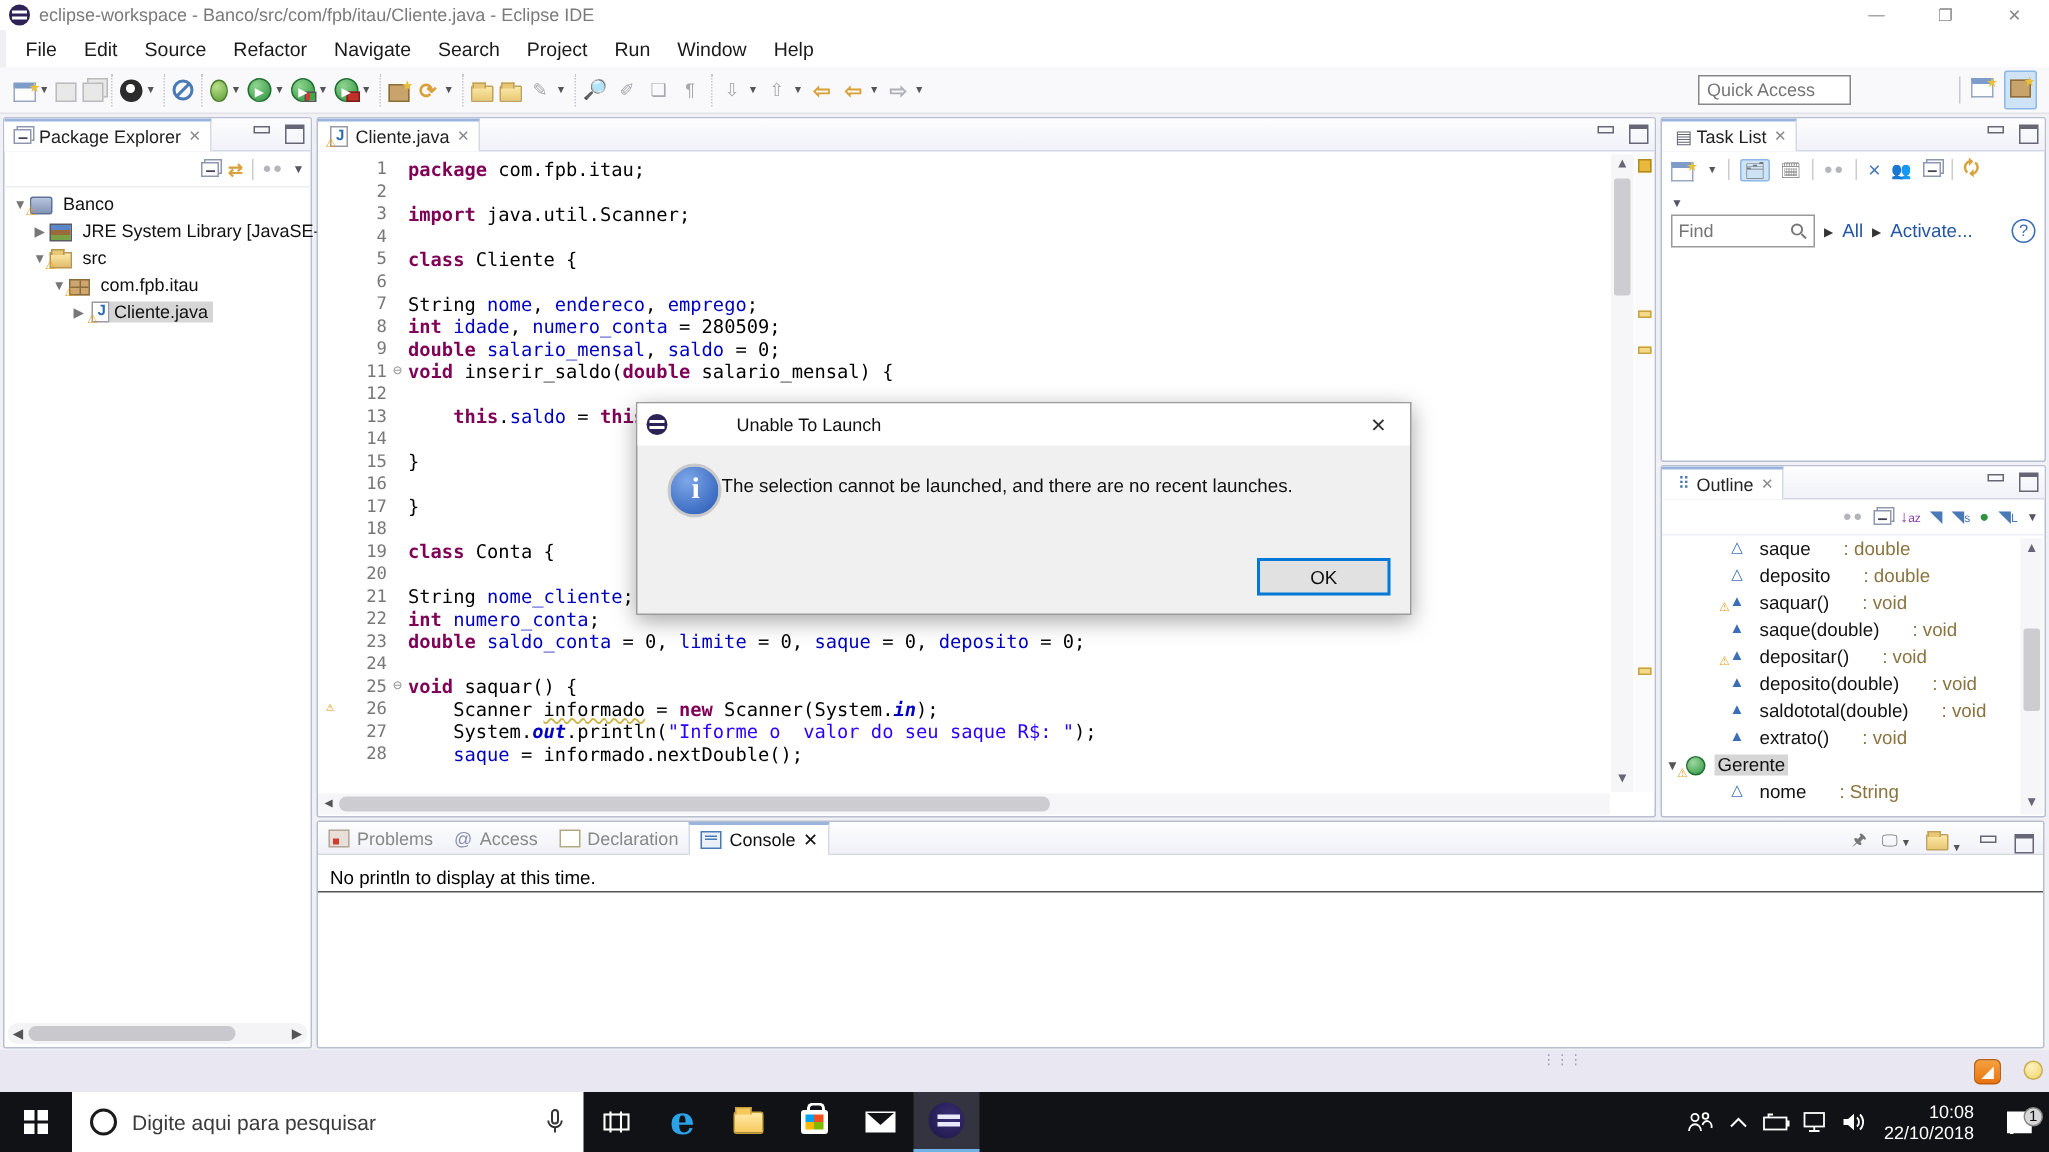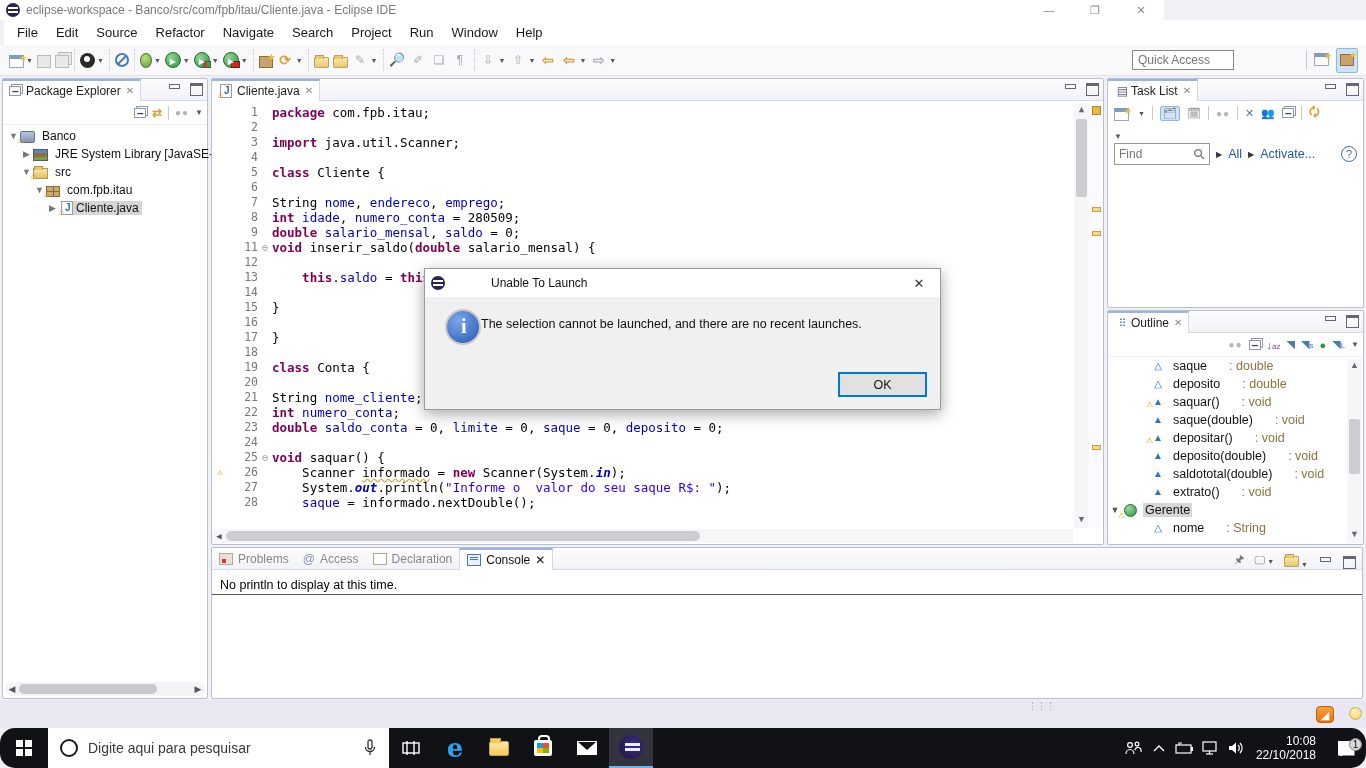--- a/index.html
+++ b/index.html
@@ -1,20 +1,20 @@
 <!DOCTYPE html>
 <html><head>
 <meta charset="utf-8">
 <style>
   * { margin:0; padding:0; box-sizing:border-box; }
   html,body { width:1366px; height:768px; overflow:hidden; font-family:"Liberation Sans",sans-serif; background:#fff; }
   #screen { position:relative; width:1366px; height:768px; background:#f0f0f5; }
 
   
-  #titlebar { position:absolute; left:0; top:0; width:1164px; height:20px; background:#fff; display:flex; align-items:center; }
+  #titlebar { position:absolute; left:0; top:0; width:1366px; height:20px; background:#fff; display:flex; align-items:center; }
   .ecl-logo { width:14px; height:14px; border-radius:50%; background:#2c2255; position:relative; overflow:hidden; margin:0 6px 0 6px; flex:none; }
   .ecl-logo i { position:absolute; left:2px; right:2px; height:2px; background:#fff; }
   .ecl-logo i.l1{top:4px} .ecl-logo i.l2{top:8px}
   #title-text { font-size:12px; color:#7a7a7a; }
   #win-btns { position:absolute; right:0; top:0; height:20px; display:flex; }
   .win-btn { width:46px; height:20px; display:flex; align-items:center; justify-content:center; color:#888; font-size:11px; }
 
   
   #menubar { position:absolute; left:4px; top:20px; width:1366px; height:25px; background:#fff; display:flex; align-items:center; padding-left:4px; }
   .menu-item { font-size:13px; color:#1a1a1a; padding:3px 9px; }
@@ -169,21 +169,21 @@
   #console-toolbar { position:absolute; right:6px; top:3px; display:flex; gap:10px; align-items:center; color:#99a; }
   #console-msg { font-size:12.5px; color:#000; padding:8px 6px 2px 8px; border-bottom:1px solid #555; width:100%; }
 
   
   #statusbar { position:absolute; left:0; top:700px; width:1366px; height:28px; background:#e9e8f2; }
   #sb-handle { position:absolute; left:1028px; top:4px; color:#9a9ab0; font-size:9px; letter-spacing:0; line-height:5px; width:6px; }
   #sb-rss { position:absolute; left:1316px; top:6px; width:18px; height:17px; border-radius:4px; background:linear-gradient(#f6a13c,#e87410); border:1px solid #c05f08; color:#fff; font-size:11px; text-align:center; line-height:16px; }
   #sb-bulb { position:absolute; left:1349px; top:7px; width:13px; height:13px; border-radius:50%; background:radial-gradient(circle at 40% 30%, #fdf3c2, #f0d264); border:1px solid #c9af52; }
 
   
-  #taskbar { position:absolute; left:0; top:728px; width:1366px; height:40px; background:#111216; display:flex; align-items:stretch;border-radius:15px; }
+  #taskbar { position:absolute; left:0; top:728px; width:1366px; height:40px; background:#111216; display:flex; align-items:stretch; }
   .tb-item { display:flex; align-items:center; justify-content:center; width:44px; }
   #start-btn { width:48px; }
   .win-logo { width:16px; height:16px; display:grid; grid-template-columns:7px 7px; grid-template-rows:7px 7px; gap:2px; }
   .win-logo i { background:#fff; }
   #search-box { width:341px; background:#fff; display:flex; align-items:center; gap:10px; padding-left:12px; }
   #cortana-ring { width:18px; height:18px; border-radius:50%; border:2.5px solid #1a1a1a; }
   #search-text { font-size:14px; color:#3a3a3a; flex:1; }
   #mic-ic { margin-right:12px; }
   .edge-e { font-size:26px; font-weight:bold; color:#2ba3e8; font-family:"DejaVu Serif",serif; }
   .tb-folder { width:20px; height:15px; background:linear-gradient(#ffe9a8,#f7c95c); border:1px solid #caa23e; border-radius:2px; position:relative; }

